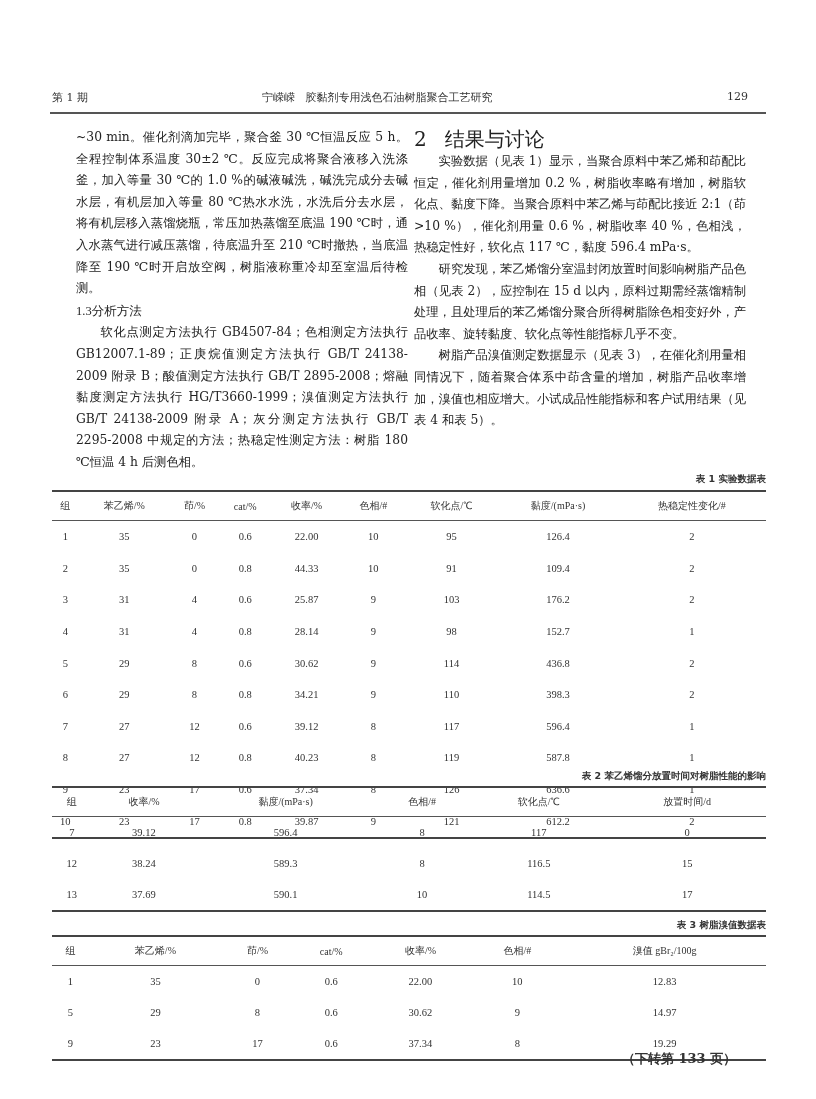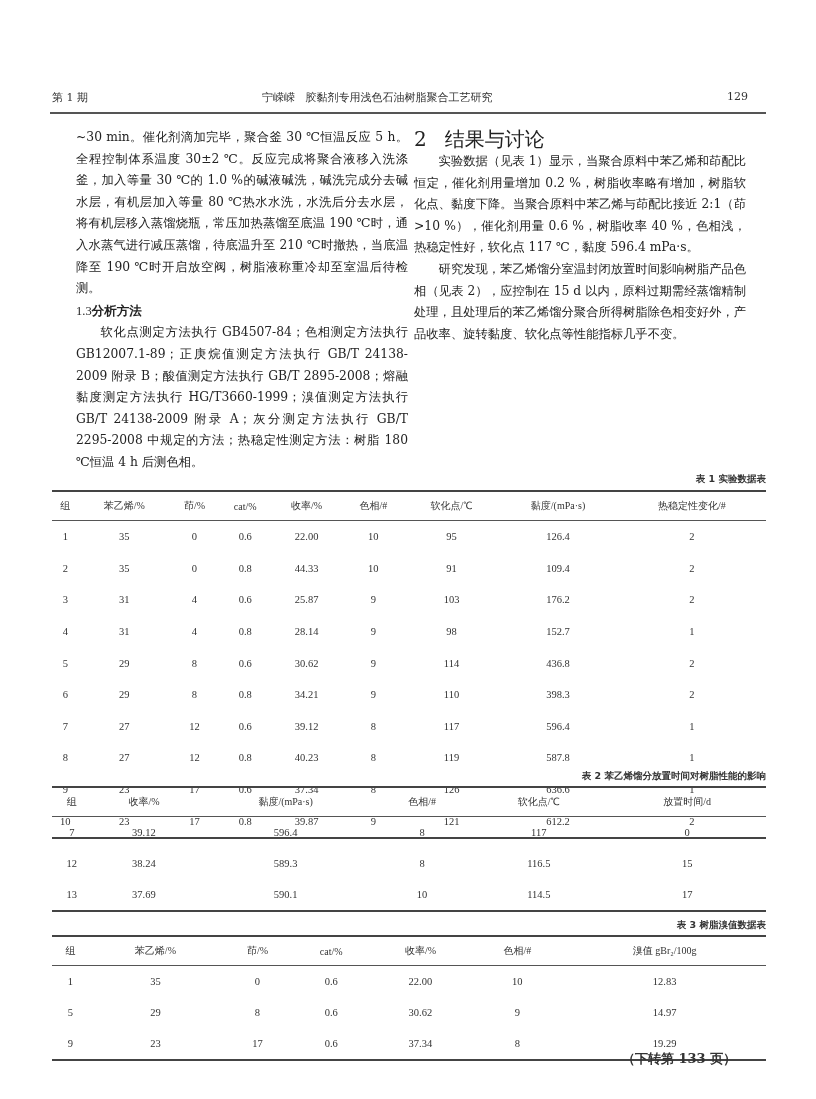--- a/index.html
+++ b/index.html
@@ -42,31 +42,32 @@
 <div>
   <span class="hdr hdr-left">第 1 期</span>
   <span class="hdr hdr-center" style="white-space:pre;">宁嵘嵘   胶黏剂专用浅色石油树脂聚合工艺研究</span>
   <span class="hdr hdr-right">129</span>
   <div class="hdr-rule"></div>
 </div>
 
 <div class="col col-left">
   <p>~30 min。催化剂滴加完毕，聚合釜 30 ℃恒温反应 5 h。全程控制体系温度 30±2 ℃。反应完成将聚合液移入洗涤釜，加入等量 30 ℃的 1.0 %的碱液碱洗，碱洗完成分去碱水层，有机层加入等量 80 ℃热水水洗，水洗后分去水层，将有机层移入蒸馏烧瓶，常压加热蒸馏至底温 190 ℃时，通入水蒸气进行减压蒸馏，待底温升至 210 ℃时撤热，当底温降至 190 ℃时开启放空阀，树脂液称重冷却至室温后待检测。</p>
   <p class="sub-h">
-    <span class="num">1.3</span><span style="font-weight:bold;margin-top:27px;">分析方法</span>
+    <span class="num">1.3</span><span style="font-weight:normal;margin-top:27px;">分析方法</span>
   </p>
   <p class="ind">软化点测定方法执行 GB4507-84；色相测定方法执行 GB12007.1-89；正庚烷值测定方法执行 GB/T 24138-2009 附录 B；酸值测定方法执行 GB/T 2895-2008；熔融黏度测定方法执行 HG/T3660-1999；溴值测定方法执行 GB/T 24138-2009 附录 A；灰分测定方法执行 GB/T 2295-2008 中规定的方法；热稳定性测定方法：树脂 180 ℃恒温 4 h 后测色相。</p>
 </div>
 
 <div class="col col-right">
   <p class="sec-h">
     <span class="num">2</span><span>结果与讨论</span>
   </p>
   <p class="ind">实验数据（见表 1）显示，当聚合原料中苯乙烯和茚配比恒定，催化剂用量增加 0.2 %，树脂收率略有增加，树脂软化点、黏度下降。当聚合原料中苯乙烯与茚配比接近 2:1（茚&gt;10 %），催化剂用量 0.6 %，树脂收率 40 %，色相浅，热稳定性好，软化点 117 ℃，黏度 596.4 mPa·s。</p>
   <p class="ind">研究发现，苯乙烯馏分室温封闭放置时间影响树脂产品色相（见表 2），应控制在 15 d 以内，原料过期需经蒸馏精制处理，且处理后的苯乙烯馏分聚合所得树脂除色相变好外，产品收率、旋转黏度、软化点等性能指标几乎不变。</p>
+  <p class="ind">树脂产品溴值测定数据显示（见表 3），在催化剂用量相同情况下，随着聚合体系中茚含量的增加，树脂产品收率增加，溴值也相应增大。小试成品性能指标和客户试用结果（见表 4 和表 5）。</p>
 </div>
 
 <div class="tcap" style="top:473px;">表 1   实验数据表</div>
 <table class="t1">
   <thead>
       <tr id="t1h">
         <th>组</th>
         <th>苯乙烯/%</th>
         <th>茚/%</th>
         <th>cat/%</th>

